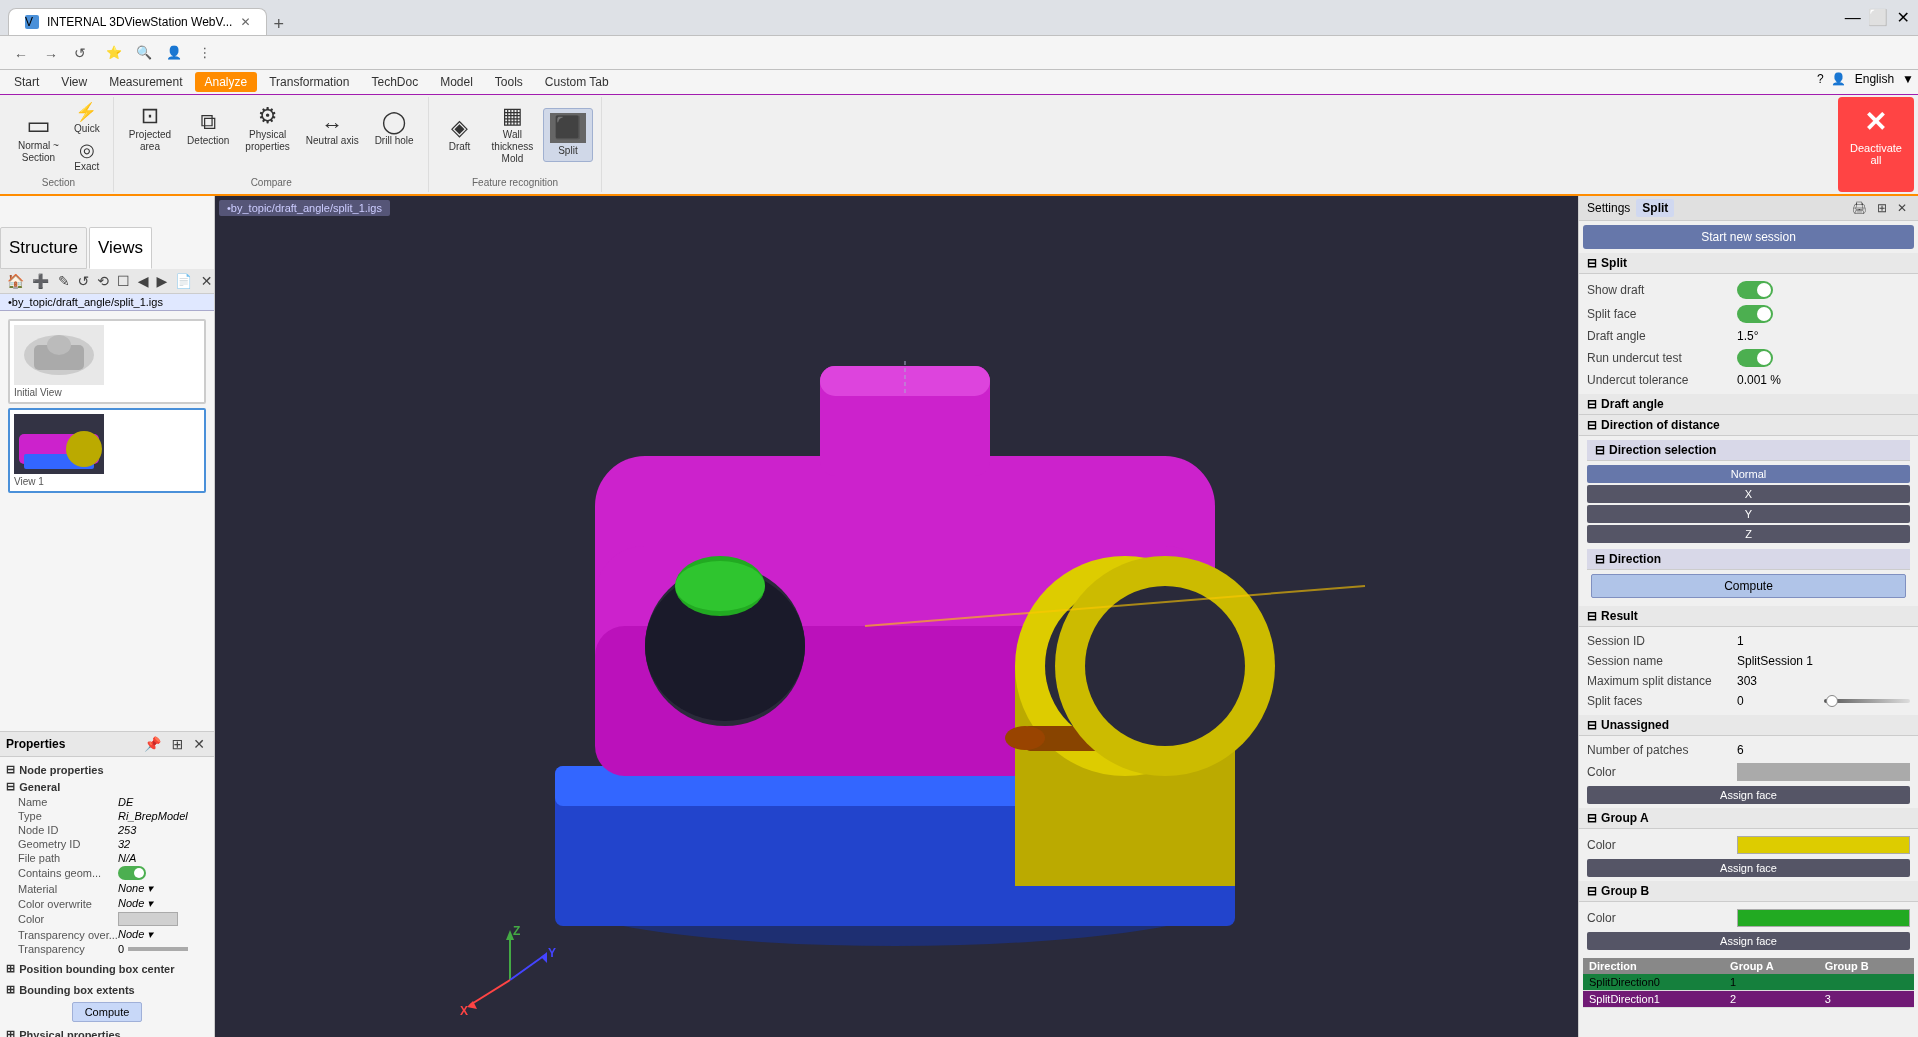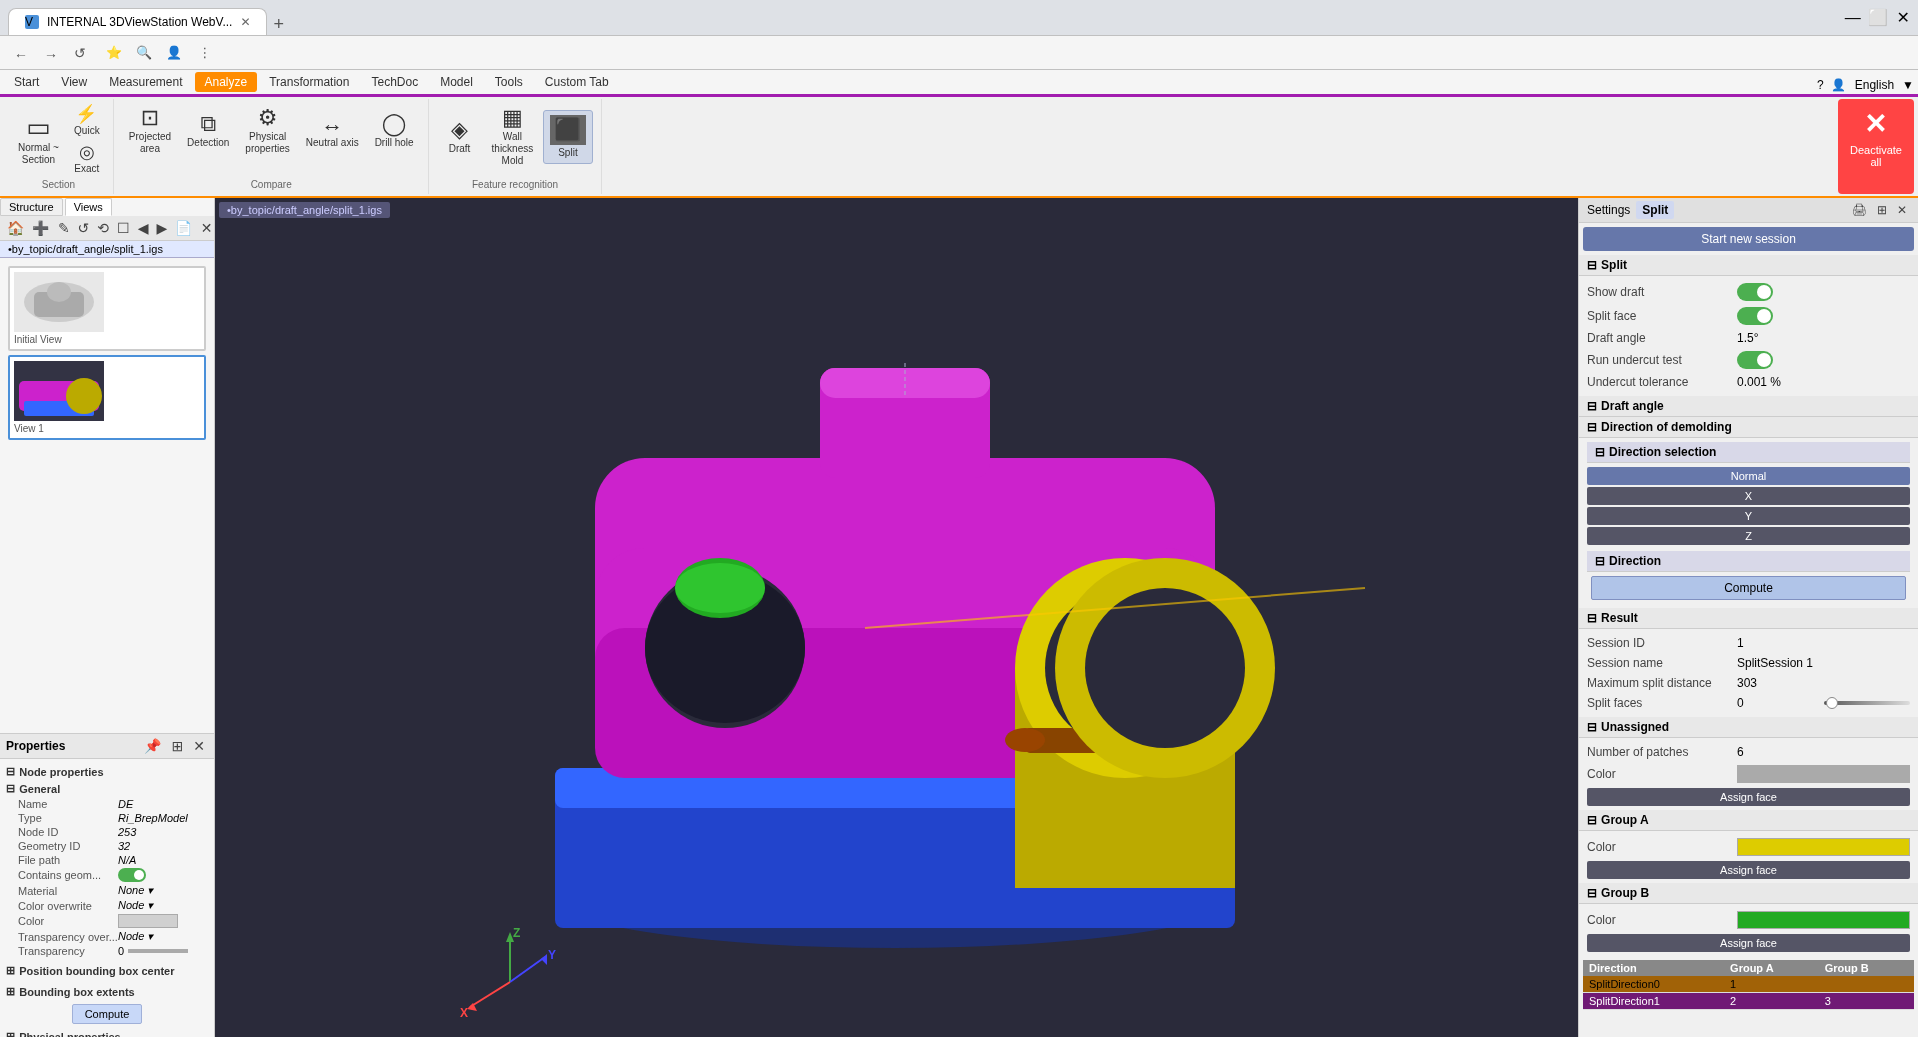--- a/index.html
+++ b/index.html
@@ -13,41 +13,41 @@
     .browser-tab .close-tab { color: #666; cursor: pointer; }
     .new-tab-btn { background: none; border: none; font-size: 18px; color: #555; cursor: pointer; padding: 0 6px; }
     .browser-nav { background: #f5f5f5; height: 34px; display: flex; align-items: center; padding: 0 8px; gap: 4px; border-bottom: 1px solid #c0c0c0; }
     .nav-btn { background: none; border: none; font-size: 14px; color: #555; cursor: pointer; padding: 2px 6px; border-radius: 3px; }
     .address-bar { flex: 1; height: 24px; border: 1px solid #c0c0c0; border-radius: 12px; padding: 0 12px; font-size: 12px; background: white; }
     .nav-icons { display: flex; gap: 8px; margin-left: 8px; }
     .nav-icon { width: 22px; height: 22px; border-radius: 50%; display: flex; align-items: center; justify-content: center; font-size: 13px; cursor: pointer; color: #555; }
 
     
     .app-toolbar { background: #f5f5f5; border-bottom: 2px solid #ff8c00; display: flex; flex-direction: column; }
-    .menu-bar { display: flex; align-items: flex-end; padding: 2px 4px; gap: 2px; background: #f5f5f5; border-bottom: 3px solid #a21caf; }
+    .menu-bar { display: flex; align-items: flex-start; padding: 2px 4px; gap: 2px; background: #f5f5f5; border-bottom: 1px solid #a21caf; }
     .menu-item { padding: 3px 10px; font-size: 12px; cursor: pointer; border-radius: 3px; color: #333; }
     .menu-item.active { background: #ff8c00; color: white; }
     .ribbon { display: flex; align-items: stretch; padding: 2px 4px; gap: 1px; background: #f0f0f0; min-height: 80px; }
     .ribbon-group { display: flex; flex-direction: column; align-items: center; border-right: 1px solid #ddd; padding: 4px 8px; gap: 2px; }
     .ribbon-group-label { font-size: 10px; color: #666; margin-top: auto; }
     .ribbon-buttons { display: flex; gap: 4px; align-items: center; }
     .ribbon-btn { display: flex; flex-direction: column; align-items: center; gap: 2px; padding: 4px 6px; cursor: pointer; border-radius: 3px; min-width: 44px; font-size: 10px; color: #333; border: none; background: none; }
     .ribbon-btn.active { background: #d0d8e8; border: 1px solid #a0b0d0; }
     .ribbon-btn .icon { font-size: 22px; line-height: 1; }
     .ribbon-btn .label { text-align: center; line-height: 1.2; }
     .deactivate-btn { background: #ff4444; color: white; border: none; padding: 8px 12px; cursor: pointer; display: flex; flex-direction: column; align-items: center; gap: 4px; font-size: 11px; border-radius: 4px; margin-left: auto; }
     .deactivate-btn .icon { font-size: 24px; }
 
     
     .app-body { display: flex; height: calc(1037px - 36px - 34px - 26px - 82px); }
 
     
     .left-panel { width: 215px; display: flex; flex-direction: column; border-right: 1px solid #ccc; background: #f5f5f5; }
     .panel-tabs { display: flex; gap: 2px; }
-    .panel-tab { padding: 2px 8px; font-size: 11px; cursor: pointer; background: #f0f0f0; border: 1px solid #ccc; border-radius: 2px 2px 0 0; }
+    .panel-tab { padding: 10px 8px; font-size: 17px; cursor: pointer; background: #f0f0f0; border: 1px solid #ccc; border-radius: 2px 2px 0 0; margin-top: 31px; }
     .panel-tab.active { background: white; border-bottom: 1px solid white; }
     .panel-toolbar { display: flex; align-items: center; gap: 2px; padding: 2px 4px; background: #e8e8e8; border-bottom: 1px solid #ccc; }
     .ptool-btn { background: none; border: none; font-size: 14px; cursor: pointer; padding: 2px 3px; color: #444; }
     .file-tab { font-size: 11px; padding: 2px 8px; background: #e0e8ff; border-bottom: 1px solid #aac; cursor: pointer; white-space: nowrap; overflow: hidden; text-overflow: ellipsis; }
     .view-thumbnails { display: flex; flex-direction: column; gap: 4px; padding: 8px; flex: 1; overflow-y: auto; }
     .view-thumb { border: 2px solid #ccc; background: white; padding: 4px; cursor: pointer; border-radius: 2px; }
     .view-thumb.active { border-color: #4a90d9; }
     .thumb-img { width: 90px; height: 60px; background: #e8e8e8; display: flex; align-items: center; justify-content: center; overflow: hidden; position: relative; }
     .thumb-label { font-size: 10px; color: #555; margin-top: 2px; }
 
@@ -100,21 +100,21 @@
     .color-swatch { height: 18px; flex: 1; border: 1px solid #aaa; }
     .color-swatch.yellow { background: #ddcc00; }
     .color-swatch.green { background: #22aa22; }
     .color-swatch.gray { background: #aaaaaa; }
     .assign-face-btn { background: #555566; color: white; border: none; padding: 3px 8px; cursor: pointer; font-size: 11px; border-radius: 2px; width: 100%; margin-top: 2px; }
     .slider-right { flex: 1; height: 4px; background: linear-gradient(90deg, #555 0%, #999 50%, #ddd 100%); border-radius: 2px; cursor: pointer; position: relative; }
     .slider-thumb { position: absolute; left: 2px; top: -4px; width: 12px; height: 12px; background: white; border: 1px solid #888; border-radius: 50%; }
     .split-table { width: 100%; border-collapse: collapse; font-size: 11px; }
     .split-table th { background: #888; color: white; padding: 2px 6px; text-align: left; }
     .split-table td { padding: 2px 6px; border-bottom: 1px solid #ddd; }
-    .split-table tr:nth-child(1) td { background: #a16207; margin-left: 45px; }
+    .split-table tr:nth-child(1) td { background: #15803d; margin-left: 45px; }
     .split-table tr.highlight td { background: #701a75; color: white; }
     .split-table .yellow-cell { background: #ddcc00; }
     .split-table .blue-cell { background: #4466ff; }
   </style>
 </head>
 <body>
 
 <div class="browser-chrome">
   <div class="browser-tabs">
     <div class="browser-tab">
@@ -475,21 +475,21 @@
       </div>
     </div>
 
     <div class="section-header">
       <span>⊟</span>
       <span>Draft angle</span>
     </div>
 
     <div class="section-header">
       <span>⊟</span>
-      <span>Direction of demolding</span>
+      <span>Direction of distance</span>
     </div>
     <div class="section-body">
       
       <div class="section-header" style="background:#d8d8e8; margin-bottom:4px;">
         <span>⊟</span>
         <span>Direction selection</span>
       </div>
       <button class="direction-btn active">Normal</button>
       <button class="direction-btn">X</button>
       <button class="direction-btn">Y</button>

